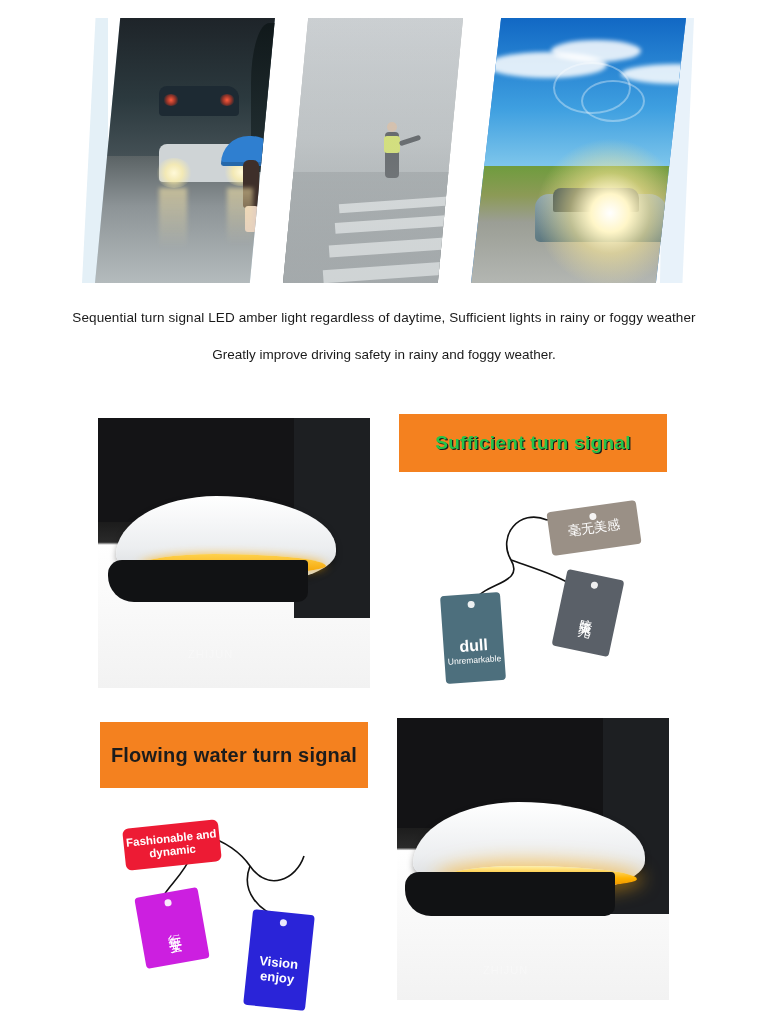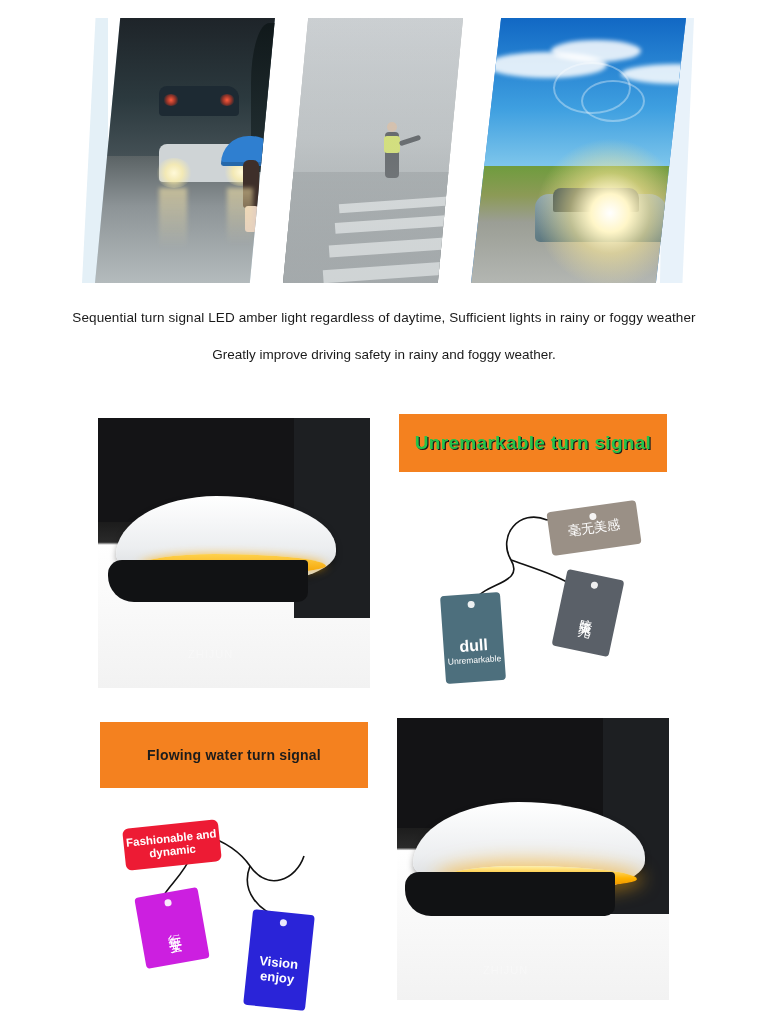--- a/index.html
+++ b/index.html
@@ -291,21 +291,21 @@
     justify-content: center;
   }
   .bar-text-trad {
     font-size: 19px;
     font-weight: bold;
     color: #25c34a;
     text-shadow: 1.2px 1.2px 0 #1b1b1b;
     letter-spacing: .3px;
   }
   .bar-text-flow {
-    font-size: 14px;
+    font-size: 20px;
     font-weight: bold;
     color: #1c1c1c;
     letter-spacing: .2px;
   }
 
   
   .tag-area { position: absolute; }
   .tag {
     position: absolute;
     display: flex;
@@ -423,21 +423,21 @@
   <div class="mirror-photo-bg"></div>
   <div class="car-glass" style="left:0;top:0;width:272px;height:104px;background:#141416;"></div>
   <div class="car-glass" style="left:196px;top:0;width:76px;height:200px;background:#1d1f22;"></div>
   <div class="mirror-shell" style="left:18px;top:78px;width:220px;height:86px;"></div>
   <div class="amber-strip" style="left:42px;top:136px;width:186px;height:20px;"></div>
   <div class="mirror-base" style="left:10px;top:142px;width:200px;height:42px;"></div>
   <div class="watermark" style="left:90px;top:230px;">ZHIJUN</div>
 </div>
 
 <div class="orange-bar" style="left:399px;top:414px;width:268px;height:58px;">
-  <span class="bar-text-trad">Unremarkable turn signal</span>
+  <span class="bar-text-trad">Sufficient turn signal</span>
 </div>
 
 <div class="tag-area" style="left:399px;top:478px;width:268px;height:212px;">
   <svg width="268" height="212" style="position:absolute;left:0;top:0;">
     <path d="M148 42 C 120 30, 98 58, 112 82 C 126 106, 86 104, 74 124" stroke="#111" stroke-width="1.6" fill="none"></path>
     <path d="M112 82 C 140 92, 160 98, 178 110" stroke="#111" stroke-width="1.6" fill="none"></path>
     <path d="M148 42 C 170 34, 190 30, 206 34" stroke="#111" stroke-width="1.6" fill="none"></path>
   </svg>
   <div class="tag tag-gray" style="left:150px;top:28px;width:90px;height:44px;transform:rotate(-8deg);border-radius:4px;">
     <span class="tag-hole"></span>

